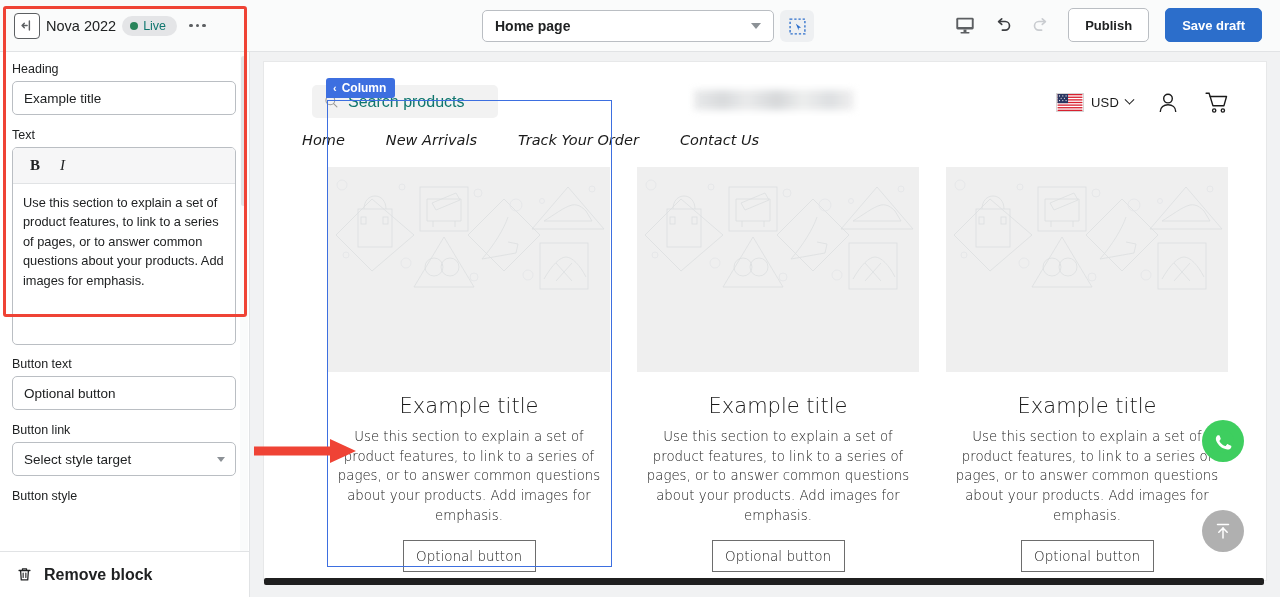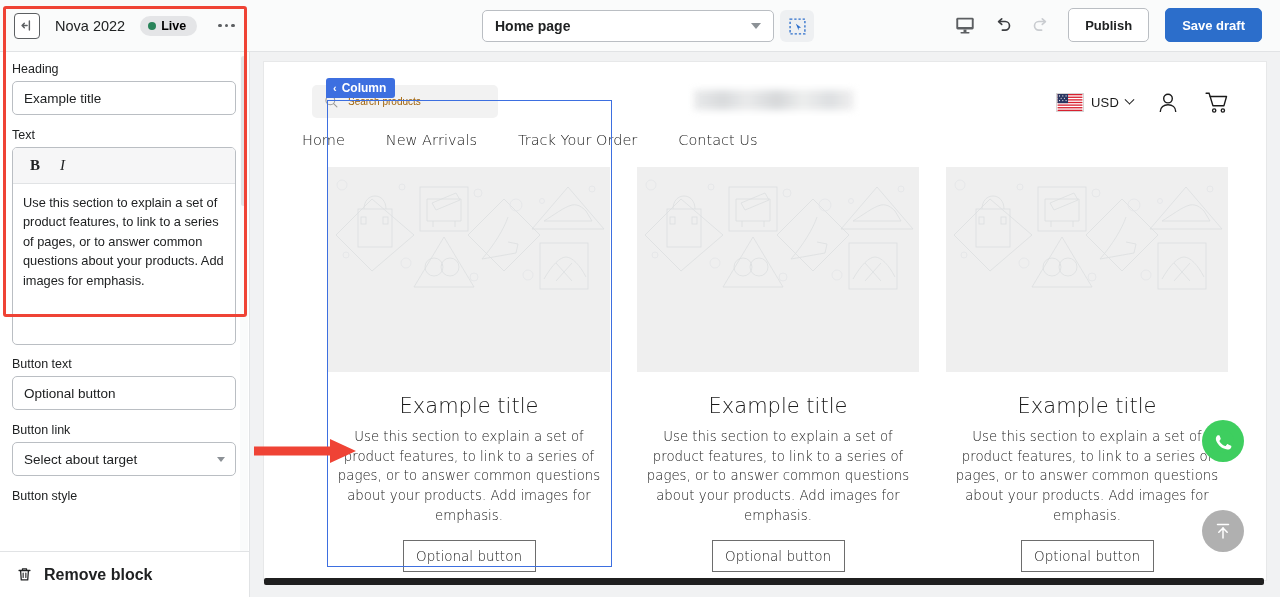--- a/index.html
+++ b/index.html
@@ -10,33 +10,33 @@
     color:#202223;
     -webkit-font-smoothing:antialiased;
   }
 
   
   .topbar {
     position:absolute; top:0; left:0; width:1280px; height:52px;
     background:#fafbfb; border-bottom:1px solid #e1e3e5;
     display:flex; align-items:center;
   }
-  .tb-left { display:flex; align-items:center; gap:15px; padding-left:14px; }
+  .tb-left { display:flex; align-items:center; gap:6px; padding-left:14px; }
   .exit-btn {
     width:26px; height:26px; border:1.6px solid #5c5f62; border-radius:4px;
     display:flex; align-items:center; justify-content:center; cursor:pointer;
     background:#fff;
   }
   .shop-name { font-size:14.5px; font-weight:400; color:#202223; white-space:nowrap; }
   .live-pill {
     display:flex; align-items:center; gap:5px;
     background:#e4e5e7; border-radius:11px; padding:3px 11px 3px 8px;
   }
   .live-dot { width:8px; height:8px; border-radius:50%; background:#29845a; }
-  .live-txt { font-size:12.5px; color:#000000; font-weight:700;text-align:right; }
+  .live-txt { font-size:12.5px; color:#0f766e; font-weight:400;text-align:right; }
   .dots-btn {
     display:flex; align-items:center; gap:3px; padding:6px 6px; cursor:pointer; border-radius:4px;
   }
   .dots-btn i { width:3.5px; height:3.5px; border-radius:50%; background:#5c5f62; display:block; }
 
   .tb-center {
     position:absolute; left:482px; top:10px;
     display:flex; align-items:center; gap:6px;
   }
   .page-select {
@@ -134,36 +134,36 @@
     position:absolute; left:264px; top:578px; width:1000px; height:7px;
     background:#1f1f1f; border-radius:2px; z-index:25; cursor:pointer;
   }
 
   
   .sf-search {
     position:absolute; left:48px; top:23px; width:186px; height:33px;
     background:#f2f2f2; border-radius:5px; display:flex; align-items:center;
     padding-left:12px; gap:9px; cursor:text;
   }
-  .sf-search span { font-size:10px; color:#a16207; }
+  .sf-search span { font-size:16px; color:#0f766e; }
   .sf-logo {
     position:absolute; left:430px; top:28px; width:160px; height:20px;
     background:linear-gradient(90deg,#e8e9ea 0%,#d7d9db 18%,#e9eaeb 33%,#d4d6d8 52%,#eceded 68%,#dcdee0 85%,#efefef 100%);
     filter:blur(3.5px); opacity:.95;
   }
   .sf-right {
     position:absolute; right:36px; top:27px; display:flex; align-items:center; gap:22px;
   }
   .flag { width:28px; height:19px; border:0.5px solid #d5d5d5; position:relative; overflow:hidden; display:block; }
   .cur-wrap { display:flex; align-items:center; gap:7px; cursor:pointer; }
   .cur-txt { font-size:13px; color:#1a1a1a; letter-spacing:.2px; }
   .chev { width:7px; height:7px; border-right:1.4px solid #1a1a1a; border-bottom:1.4px solid #1a1a1a; transform:rotate(45deg) translate(-2px,-2px); }
 
   .sf-nav {
-    position:absolute; left:38px; top:70px; display:flex; align-items:center; gap:41px;
+    position:absolute; left:38px; top:70px; display:flex; align-items:center; gap:41px;font-style:italic;
   }
   .sf-nav a { font-size:14.5px; color:#1a1a1a; text-decoration:none; cursor:pointer;
               font-family:"DejaVu Sans", sans-serif; font-weight:300; }
 
   
   .cols { position:absolute; left:64px; top:105px; width:902px; display:flex; gap:27px; }
   .col { width:282px; }
   .ph {
     width:282px; height:205px; background:#efefef; position:relative; overflow:hidden;
   }
@@ -289,21 +289,21 @@
 
     <div class="gap" style="height:12px"></div>
 
     <div class="fld-label">Button text</div>
     <div class="input-box">Optional button</div>
 
     <div class="gap"></div>
 
     <div class="fld-label">Button link</div>
     <div class="select-box">
-      <span>Select about target</span>
+      <span>Select style target</span>
       <span class="sel-caret"></span>
     </div>
 
     <div class="gap"></div>
 
     <div class="fld-label">Button style</div>
   </div>
 
   <div class="panel-sb-track">
     <div class="panel-sb-thumb"></div>

